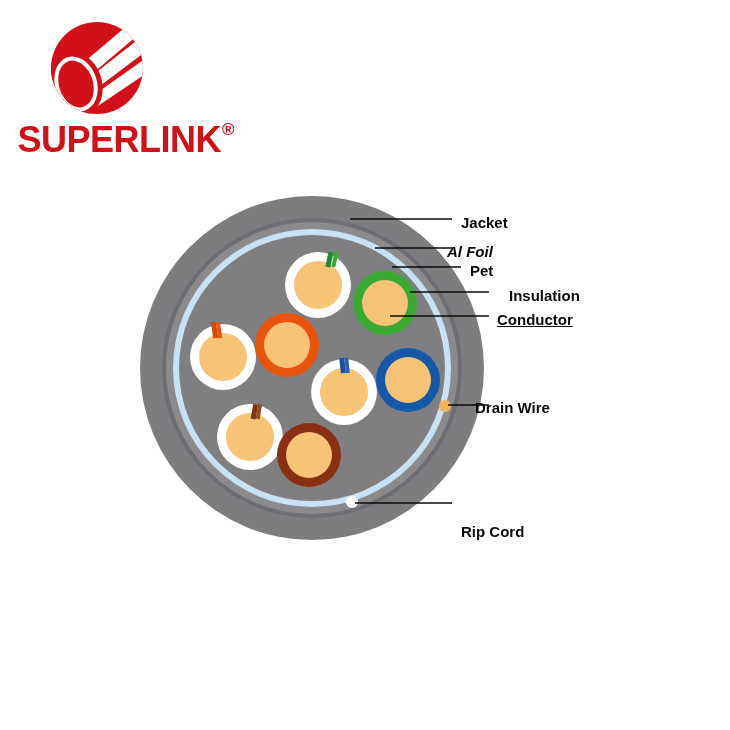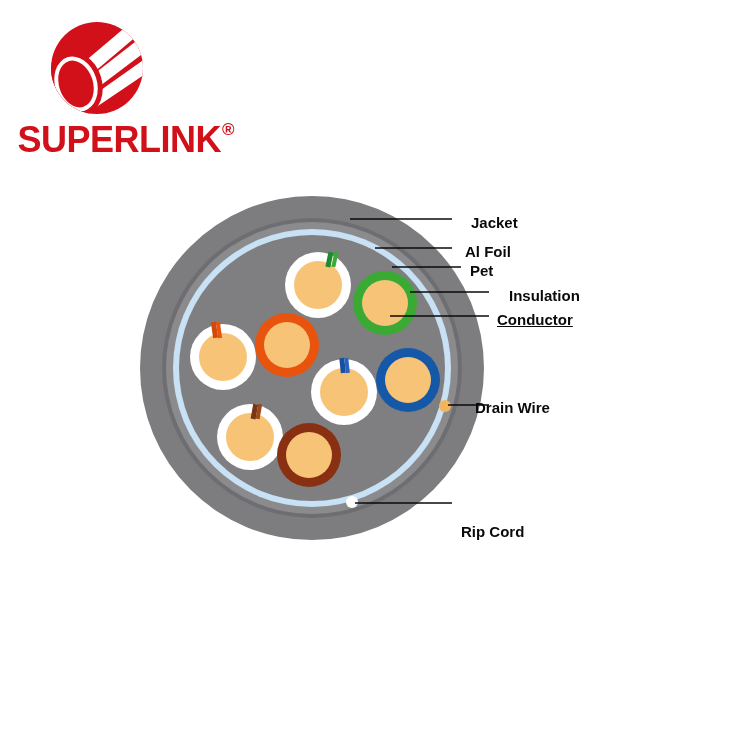--- a/index.html
+++ b/index.html
@@ -207,23 +207,23 @@
         <line x1="392" y1="267" x2="461" y2="267"></line>
         <line x1="410" y1="292" x2="489" y2="292"></line>
         <line x1="390" y1="316" x2="489" y2="316"></line>
         <line x1="448" y1="405" x2="489" y2="405"></line>
         <line x1="355" y1="503" x2="452" y2="503"></line>
       </g>
 
     </svg>
   </div>
 
-  <div class="callout-label" style="left:461px; top:215px;margin-left:10px;">Jacket</div>
-
-  <div class="callout-label" style="left:465px; top:244px;">Al Foil</div>
+  <div class="callout-label" style="left:461px; top:215px;">Jacket</div>
+
+  <div class="callout-label" style="left:447px; top:244px;font-style:italic;">Al Foil</div>
 
   <div class="callout-label" style="left:470px; top:263px;">Pet</div>
 
   <div class="callout-label" style="left:497px; top:288px;margin-left:12px;">Insulation</div>
 
   <div class="callout-label" style="left:497px; top:312px;text-decoration:underline;">Conductor</div>
 
   <div class="callout-label" style="left:475px; top:400px;">Drain Wire</div>
 
   <div class="callout-label" style="left:461px; top:524px;">Rip Cord</div>

